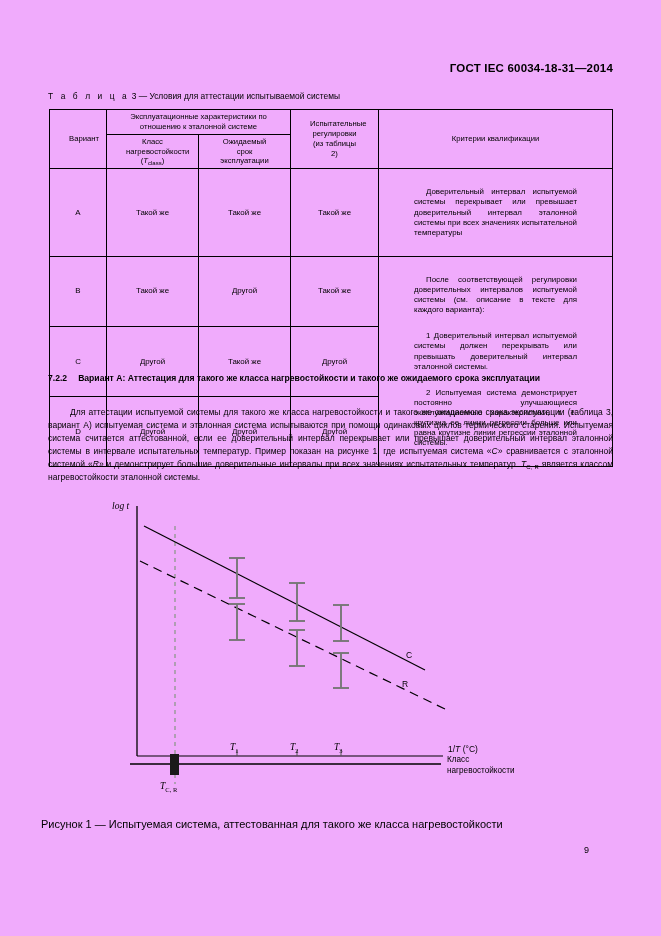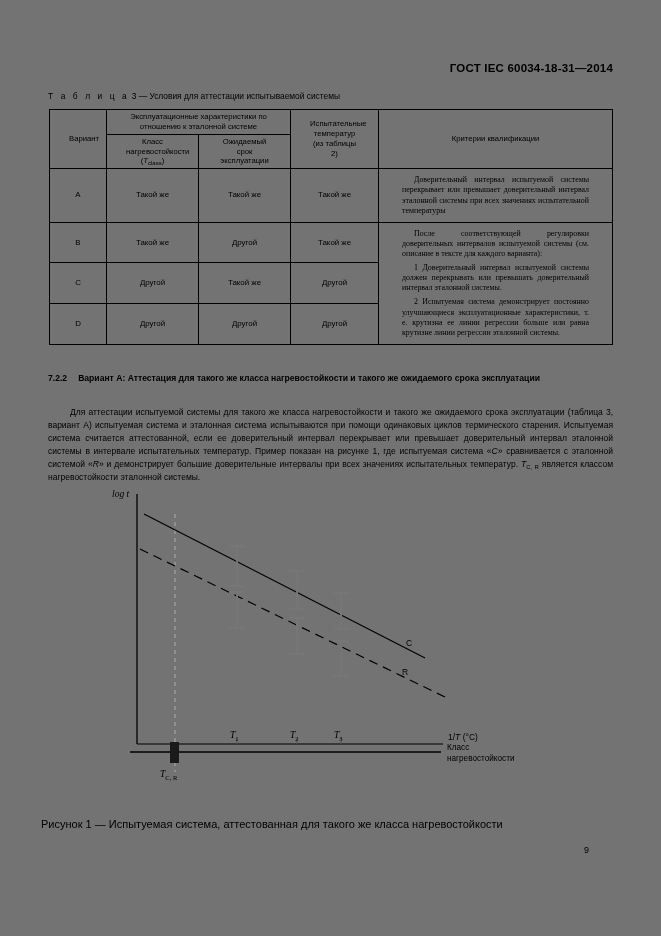--- a/index.html
+++ b/index.html
@@ -13,21 +13,21 @@
     position: relative;
     font-family: "Liberation Sans", sans-serif;
     color: #000000;
     overflow: hidden;
   }
   .page {
     position: absolute;
     left: 0; top: 0;
     width: 661px;
     height: 936px;
-    background: #737373;
+    background: #f0abfc;
   }
 
   
   .doc-header {
     position: absolute;
     left: 0;
     top: 62px;
     width: 613px;
     text-align: right;
     font-size: 11.5px;
@@ -72,24 +72,23 @@
     font-size: 7.7px;
   }
   td.crit {
     text-align: left;
     vertical-align: top;
     padding: 4px 6px 4px 7px;
     font-size: 7.9px;
     line-height: 1.33;
   }
   td.crit p {
-    margin: 4px;
+    margin: 16px;
     text-indent: 12px;
     text-align: justify;
-    font-family: Liberation Serif, serif;
   }
   .variant-cell { font-size: 8.2px; }
   .rowlabel { font-size: 8.3px; }
   sub.small {
     font-size: 6px;
     vertical-align: baseline;
     position: relative;
     top: 2px;
   }
   .ital { font-style: italic; }
@@ -117,21 +116,21 @@
     line-height: 1.54;
     text-align: justify;
     text-indent: 22px;
   }
   .body-par .ital { font-style: italic; }
 
   
   .figure {
     position: absolute;
     left: 0;
-    top: 476px;
+    top: 488px;
     width: 624px;
     height: 330px;
   }
   .fig-caption {
     position: absolute;
     left: 41px;
     top: 816px;
     width: 565px;
     text-align: left;
     font-size: 11px;
@@ -170,21 +169,21 @@
         <col style="width:92px">
         <col style="width:88px">
         <col style="width:234px">
       </colgroup>
       <thead>
         <tr>
           <th class="hdr" rowspan="2">Вариант</th>
           <th class="hdr" colspan="2">Эксплуатационные характеристики по отношению к эталонной системе</th>
           <th class="hdr" rowspan="2">
             <div>Испытательные</div>
-            <div>температур</div>
+            <div>регулировки</div>
             <div>(из таблицы 2)</div>
           </th>
           <th class="hdr" rowspan="2">Критерии квалификации</th>
         </tr>
         <tr>
           <th class="hdr">
             <div>Класс</div>
             <div>нагревостойкости</div>
             <div>(<span class="ital">T</span><sub class="small">class</sub>)</div>
           </th>

